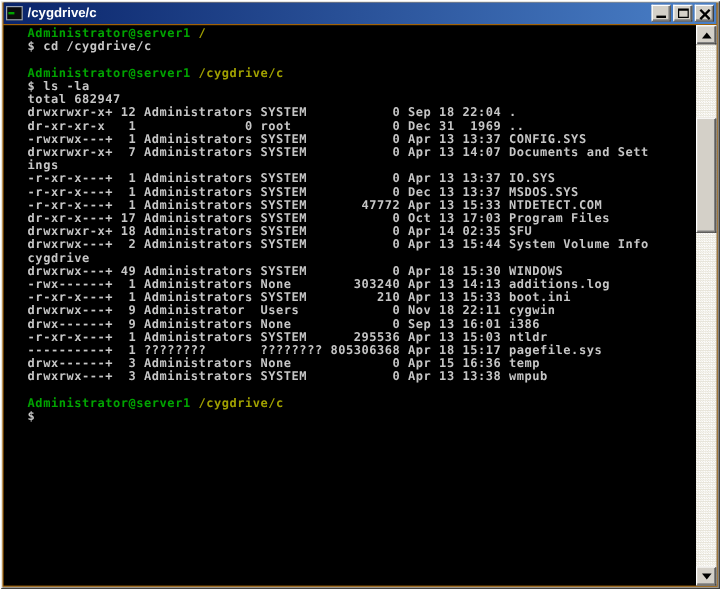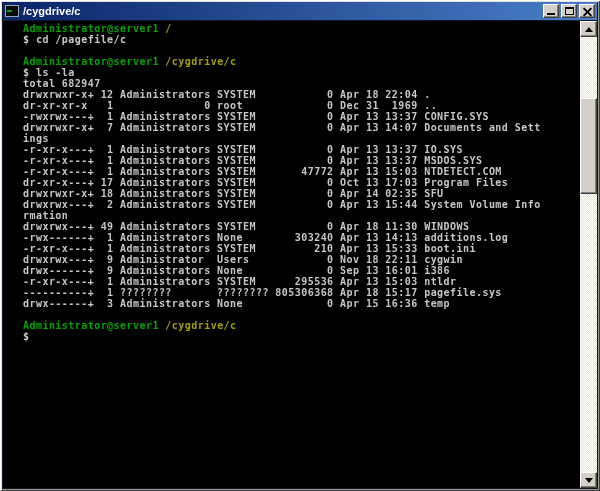--- a/index.html
+++ b/index.html
@@ -4,21 +4,21 @@
 <style>
   html,body{margin:0;padding:0;}
   body{
     width:600px;height:491px;overflow:hidden;
     background:#d4d0c8;
     font-family:"Liberation Sans",sans-serif;
   }
   .window{
     width:600px;height:491px;box-sizing:border-box;
     padding:2px 3px 3px 3px;
-    background:#0f172a;
+    background:#a16207;
     box-shadow:inset 1px 1px 0 #ffffff, inset -1px -1px 0 #404040, inset 2px 2px 0 #e2dfd7, inset -2px -2px 0 #9a968e;
   }
   .titlebar{
     height:18px;display:flex;align-items:center;padding:0 2px;
     background:linear-gradient(to right,var(--titlebar-left,#0a246a),var(--titlebar-right,#4a80c8));
     margin-bottom:1px;
   }
   .title-icon{
     width:14px;height:12px;box-sizing:border-box;position:relative;
     background:#0c0c0c;border:1px solid #9aa4b4;margin-right:4px;flex:0 0 auto;
@@ -98,45 +98,46 @@
           <span class="g-maximize"></span>
         </div>
         <div class="tbtn">
           <span class="g-close"></span>
         </div>
       </div>
   </div>
   <div class="console">
     <div class="term" id="term">
         <div class="line"><span class="seg-user">Administrator@server1</span><span class="seg-path"> /</span></div>
-        <div class="line"><span class="seg-text">$ cd /pagefile/c</span></div>
+        <div class="line"><span class="seg-text">$ cd /cygdrive/c</span></div>
         <div class="line">&nbsp;</div>
         <div class="line"><span class="seg-user">Administrator@server1</span><span class="seg-path"> /cygdrive/c</span></div>
         <div class="line"><span class="seg-text">$ ls -la</span></div>
         <div class="line"><span class="seg-text">total 682947</span></div>
-        <div class="line"><span class="seg-text">drwxrwxr-x+ 12 Administrators SYSTEM           0 Apr 18 22:04 .</span></div>
+        <div class="line"><span class="seg-text">drwxrwxr-x+ 12 Administrators SYSTEM           0 Sep 18 22:04 .</span></div>
         <div class="line"><span class="seg-text">dr-xr-xr-x   1              0 root             0 Dec 31  1969 ..</span></div>
         <div class="line"><span class="seg-text">-rwxrwx---+  1 Administrators SYSTEM           0 Apr 13 13:37 CONFIG.SYS</span></div>
         <div class="line"><span class="seg-text">drwxrwxr-x+  7 Administrators SYSTEM           0 Apr 13 14:07 Documents and Sett</span></div>
         <div class="line"><span class="seg-text">ings</span></div>
         <div class="line"><span class="seg-text">-r-xr-x---+  1 Administrators SYSTEM           0 Apr 13 13:37 IO.SYS</span></div>
-        <div class="line"><span class="seg-text">-r-xr-x---+  1 Administrators SYSTEM           0 Apr 13 13:37 MSDOS.SYS</span></div>
-        <div class="line"><span class="seg-text">-r-xr-x---+  1 Administrators SYSTEM       47772 Apr 13 15:03 NTDETECT.COM</span></div>
+        <div class="line"><span class="seg-text">-r-xr-x---+  1 Administrators SYSTEM           0 Dec 13 13:37 MSDOS.SYS</span></div>
+        <div class="line"><span class="seg-text">-r-xr-x---+  1 Administrators SYSTEM       47772 Apr 13 15:33 NTDETECT.COM</span></div>
         <div class="line"><span class="seg-text">dr-xr-x---+ 17 Administrators SYSTEM           0 Oct 13 17:03 Program Files</span></div>
         <div class="line"><span class="seg-text">drwxrwxr-x+ 18 Administrators SYSTEM           0 Apr 14 02:35 SFU</span></div>
         <div class="line"><span class="seg-text">drwxrwx---+  2 Administrators SYSTEM           0 Apr 13 15:44 System Volume Info</span></div>
-        <div class="line"><span class="seg-text">rmation</span></div>
-        <div class="line"><span class="seg-text">drwxrwx---+ 49 Administrators SYSTEM           0 Apr 18 11:30 WINDOWS</span></div>
+        <div class="line"><span class="seg-text">cygdrive</span></div>
+        <div class="line"><span class="seg-text">drwxrwx---+ 49 Administrators SYSTEM           0 Apr 18 15:30 WINDOWS</span></div>
         <div class="line"><span class="seg-text">-rwx------+  1 Administrators None        303240 Apr 13 14:13 additions.log</span></div>
         <div class="line"><span class="seg-text">-r-xr-x---+  1 Administrators SYSTEM         210 Apr 13 15:33 boot.ini</span></div>
         <div class="line"><span class="seg-text">drwxrwx---+  9 Administrator  Users            0 Nov 18 22:11 cygwin</span></div>
         <div class="line"><span class="seg-text">drwx------+  9 Administrators None             0 Sep 13 16:01 i386</span></div>
         <div class="line"><span class="seg-text">-r-xr-x---+  1 Administrators SYSTEM      295536 Apr 13 15:03 ntldr</span></div>
         <div class="line"><span class="seg-text">----------+  1 ????????       ???????? 805306368 Apr 18 15:17 pagefile.sys</span></div>
         <div class="line"><span class="seg-text">drwx------+  3 Administrators None             0 Apr 15 16:36 temp</span></div>
+        <div class="line"><span class="seg-text">drwxrwx---+  3 Administrators SYSTEM           0 Apr 13 13:38 wmpub</span></div>
         <div class="line">&nbsp;</div>
         <div class="line"><span class="seg-user">Administrator@server1</span><span class="seg-path"> /cygdrive/c</span></div>
         <div class="line"><span class="seg-text">$</span></div>
       </div>
     <div class="scrollbar">
       <div class="sb-btn sb-up">
         <span class="arrow-up"></span>
       </div>
       <div class="sb-thumb"></div>
       <div class="sb-btn sb-down">

